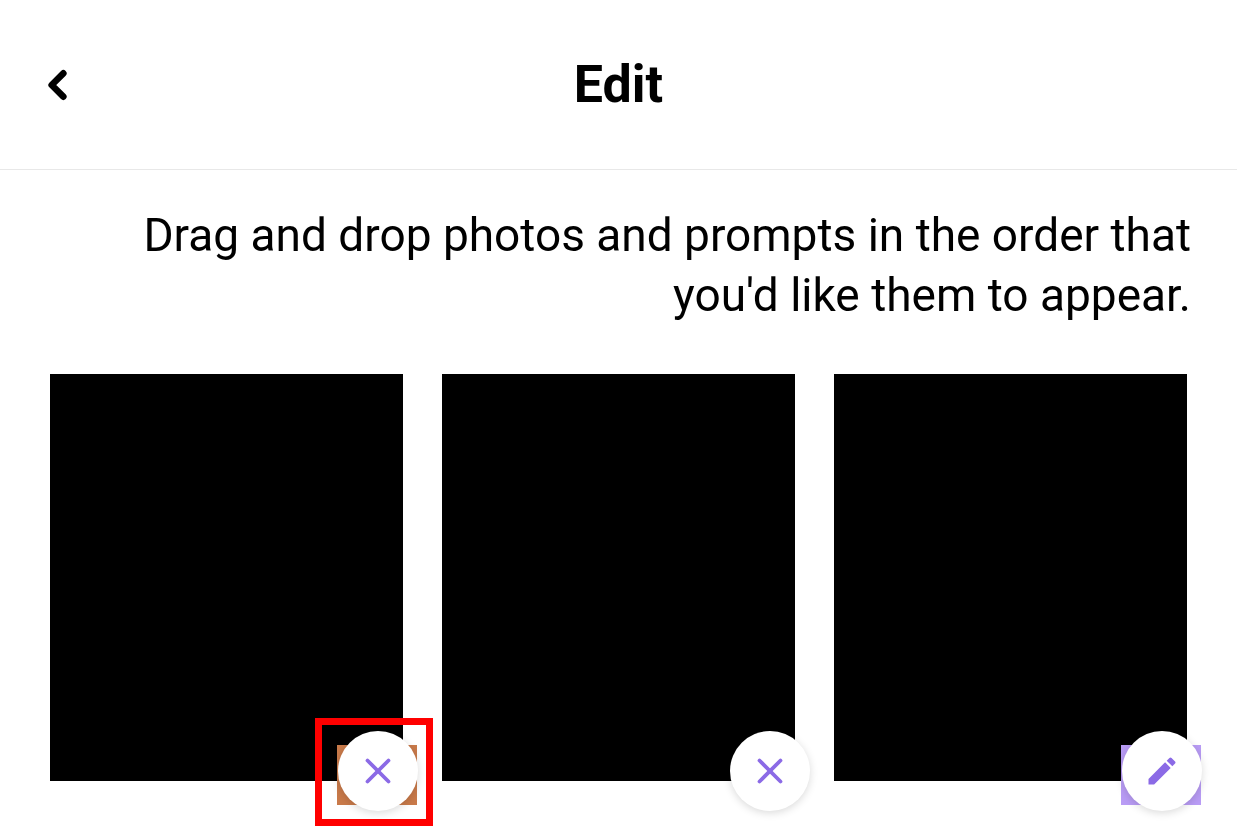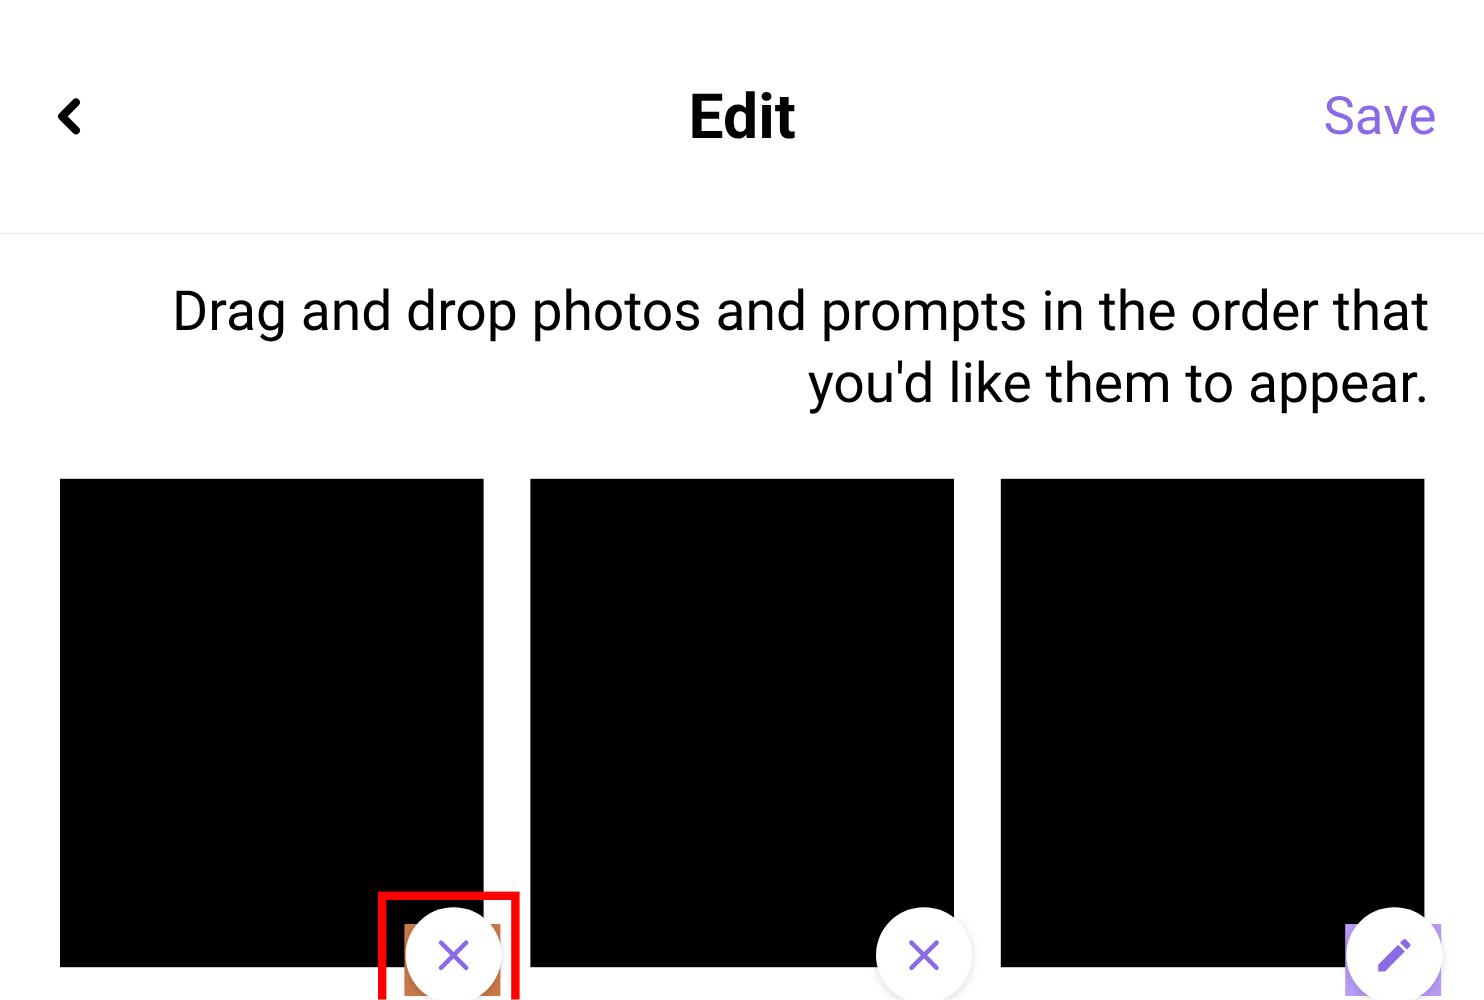--- a/index.html
+++ b/index.html
@@ -13,21 +13,21 @@
       width: 1237px;
       height: 833px;
       overflow: hidden;
     }
     .header {
       display: flex;
       align-items: center;
       justify-content: space-between;
       padding: 50px 40px 50px 32px;
       border-bottom: 1px solid #e8e8e8;
-      height: 195px;
+      height: 170px;
     }
     .back-button {
       width: 50px;
       height: 50px;
       display: flex;
       align-items: center;
       justify-content: center;
       cursor: pointer;
       border: none;
       background: transparent;
@@ -126,21 +126,20 @@
 </head>
 <body>
 
 <div class="header">
   <button class="back-button">
     <svg viewBox="0 0 24 24" fill="none" stroke="#000" stroke-width="4.5" stroke-linecap="round" stroke-linejoin="round">
       <polyline points="16 4 8 12 16 20"></polyline>
     </svg>
   </button>
   <h1 class="page-title">Edit</h1>
-  <button class="save-button">Save</button>
 </div>
 
 <div class="instructions">Drag and drop photos and prompts in the order that you'd like them to appear.</div>
 
 <div class="photo-grid">
 
   <div class="photo-card">
     <div class="photo-placeholder"></div>
     <div class="square-bg orange"></div>
     <button class="action-button">

